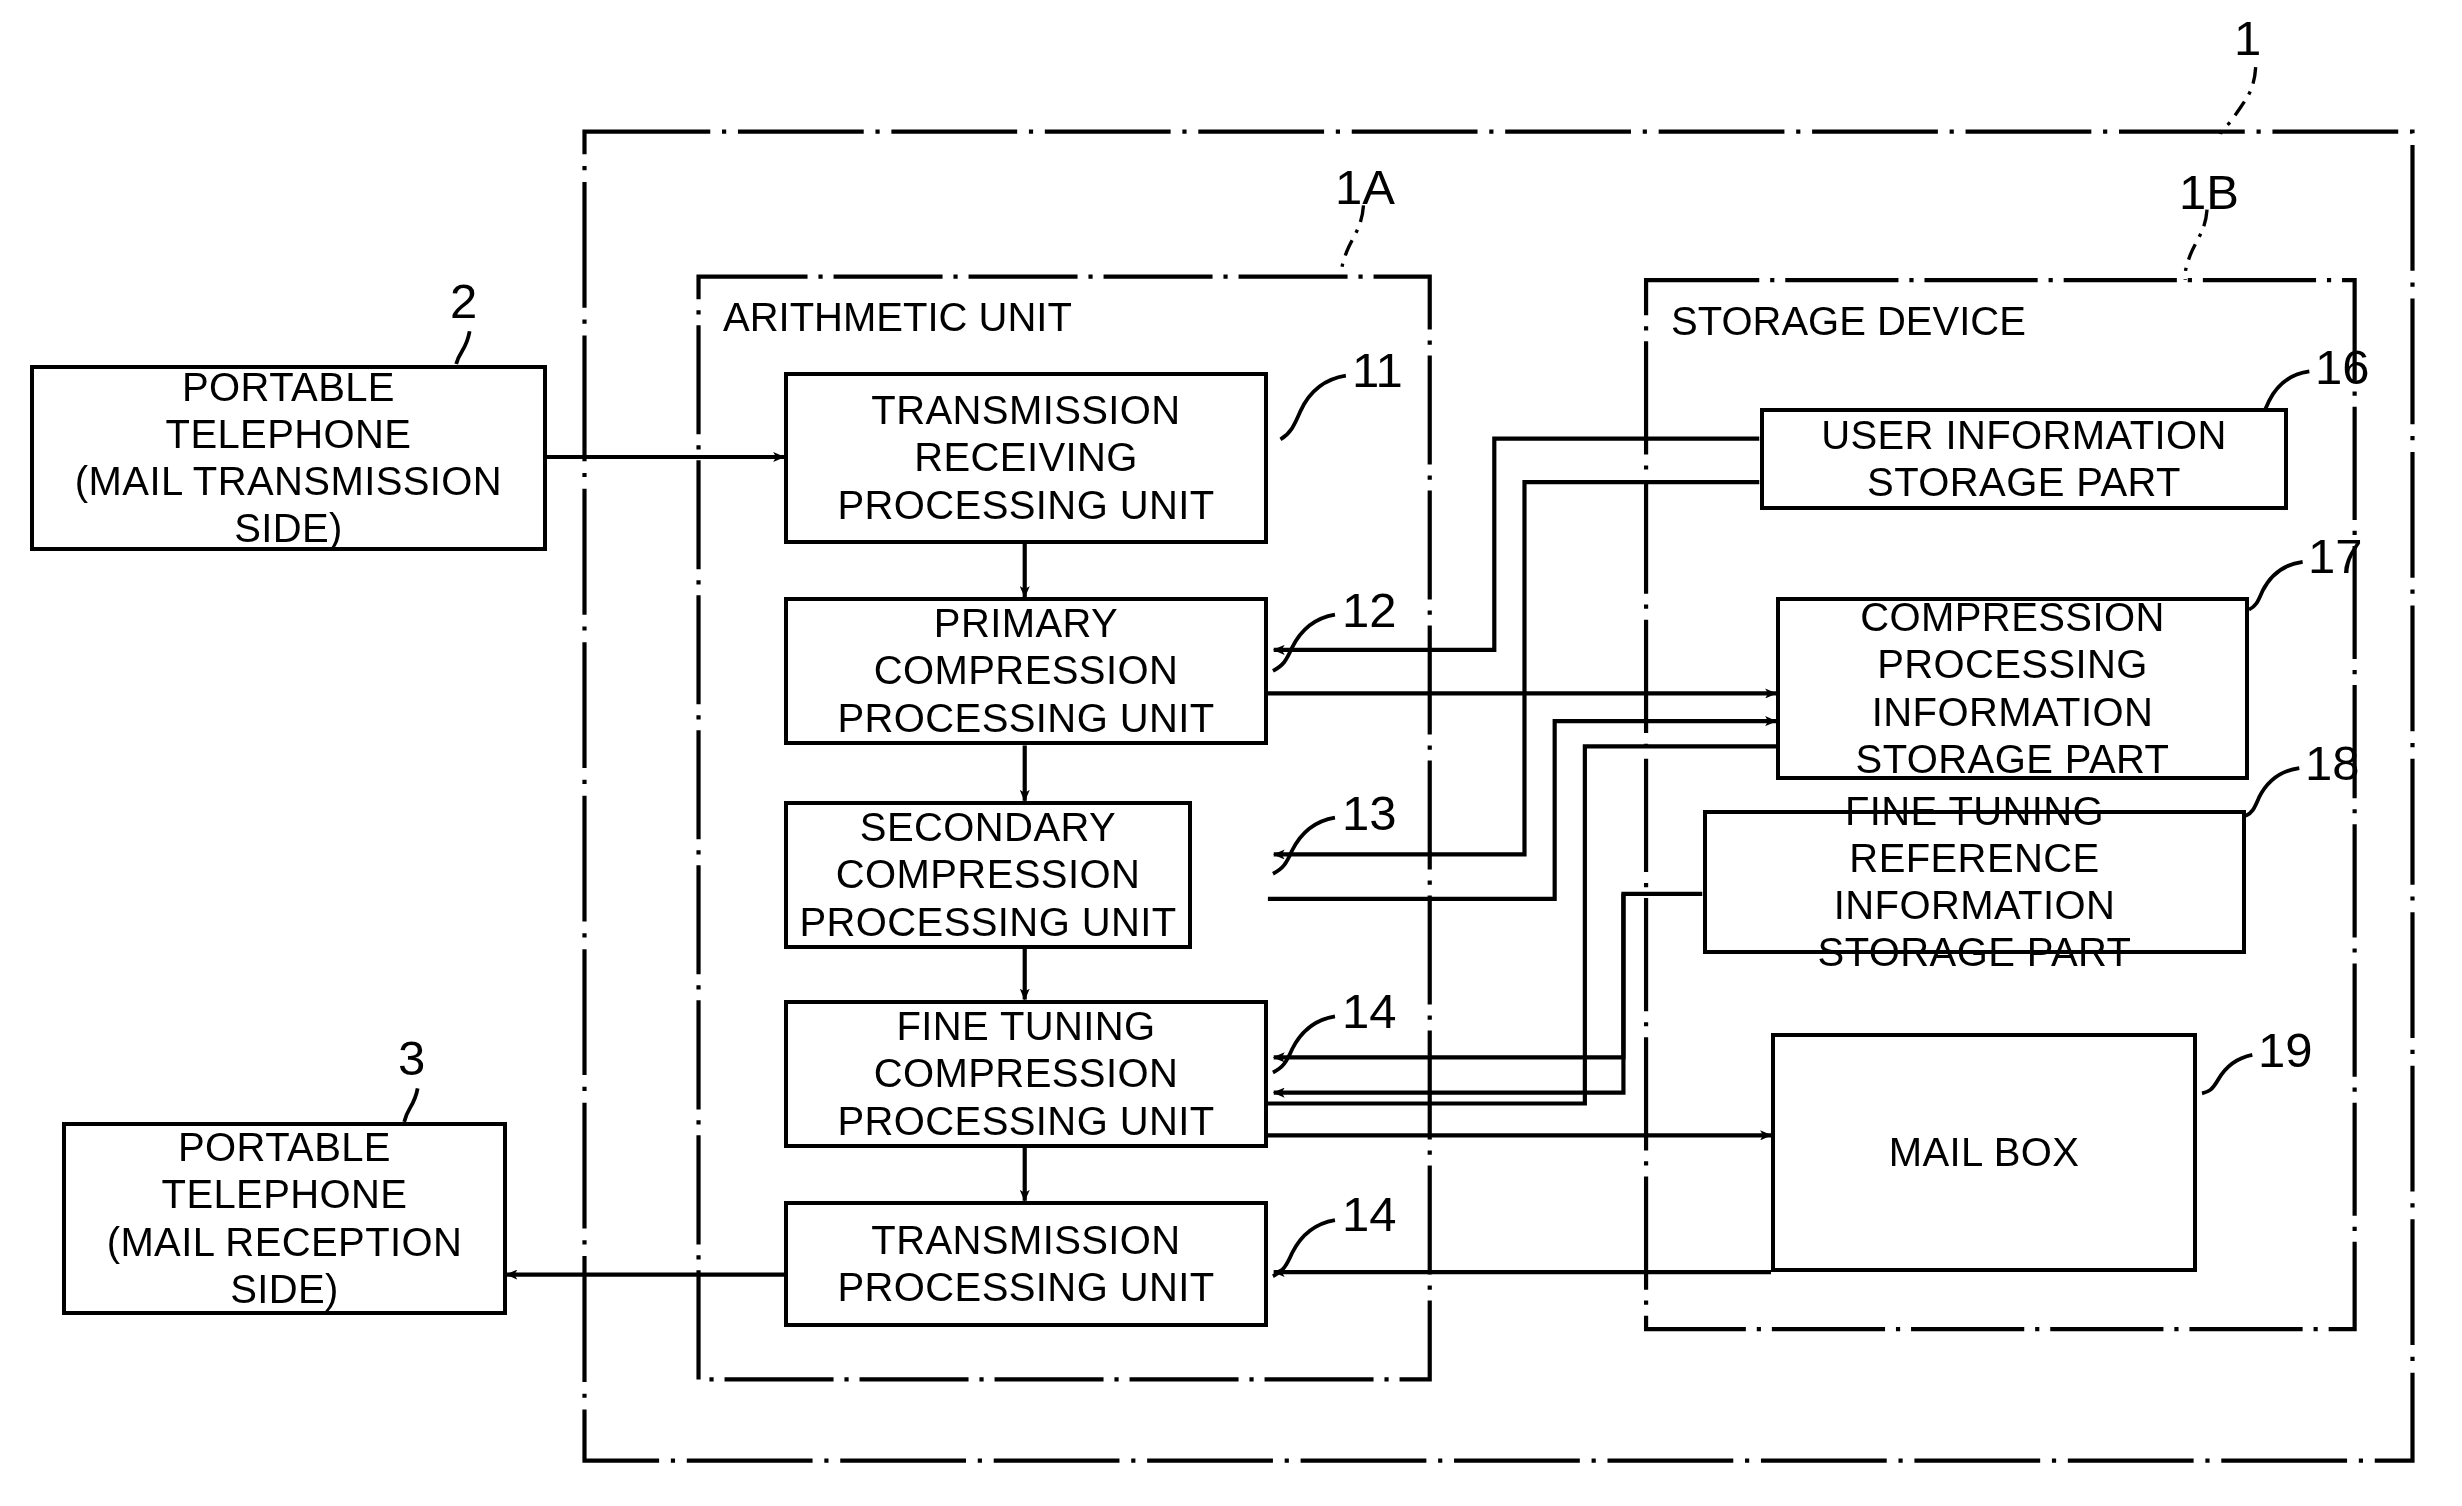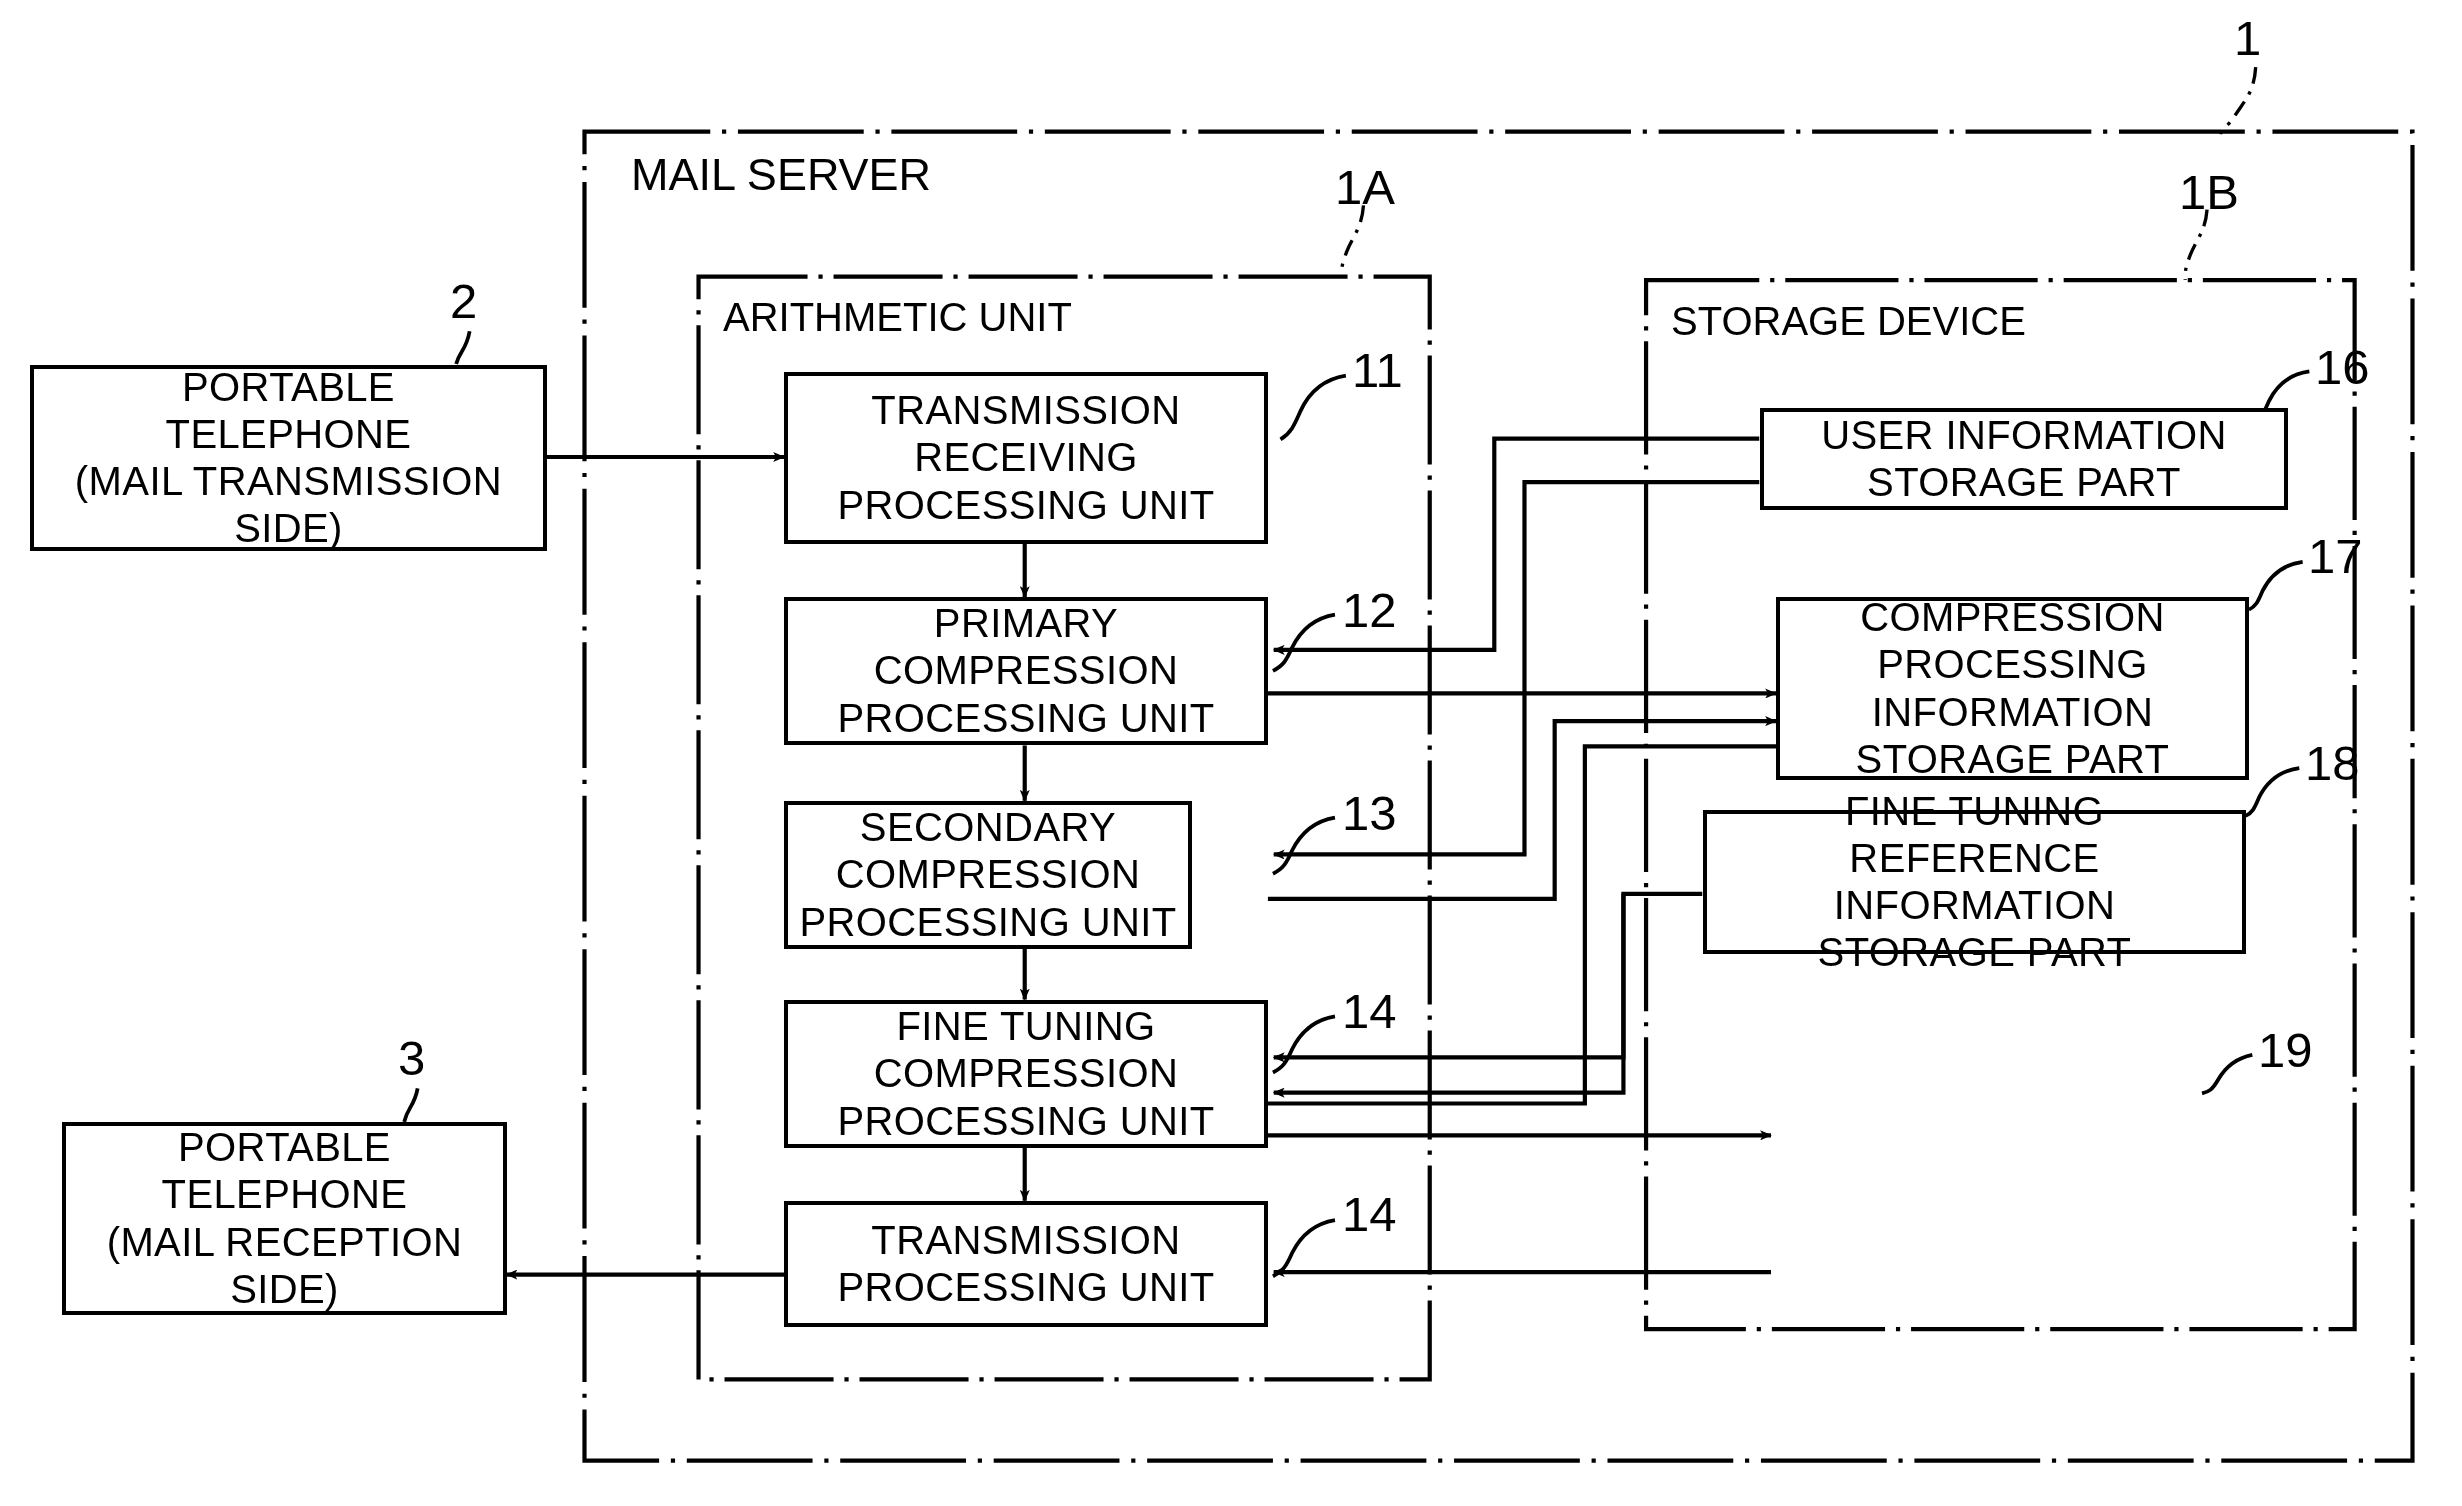--- a/index.html
+++ b/index.html
@@ -187,24 +187,24 @@
 INFORMATION
 STORAGE PART</span>
   </div>
 
   <div class="box f48" style="left:1703px; top:810px; width:543px; height:144px;">
     <span class="txt">FINE TUNING
 REFERENCE INFORMATION
 STORAGE PART</span>
   </div>
 
-
-  <div class="frame-label f54" style="left:631px; top:149px;">
-    <span>MAIL SERVER</span>
-  </div>
+  <div class="box f50" style="left:1771px; top:1033px; width:426px; height:239px;">
+    <span class="txt">MAIL BOX</span>
+  </div>
+
   <div class="frame-label f50" style="left:723px; top:295px;">
     <span>ARITHMETIC UNIT</span>
   </div>
   <div class="frame-label f50" style="left:1671px; top:299px;">
     <span>STORAGE DEVICE</span>
   </div>
 
   <div class="ref f58" style="left:2234px; top:10px;">
     <span>1</span>
   </div>

